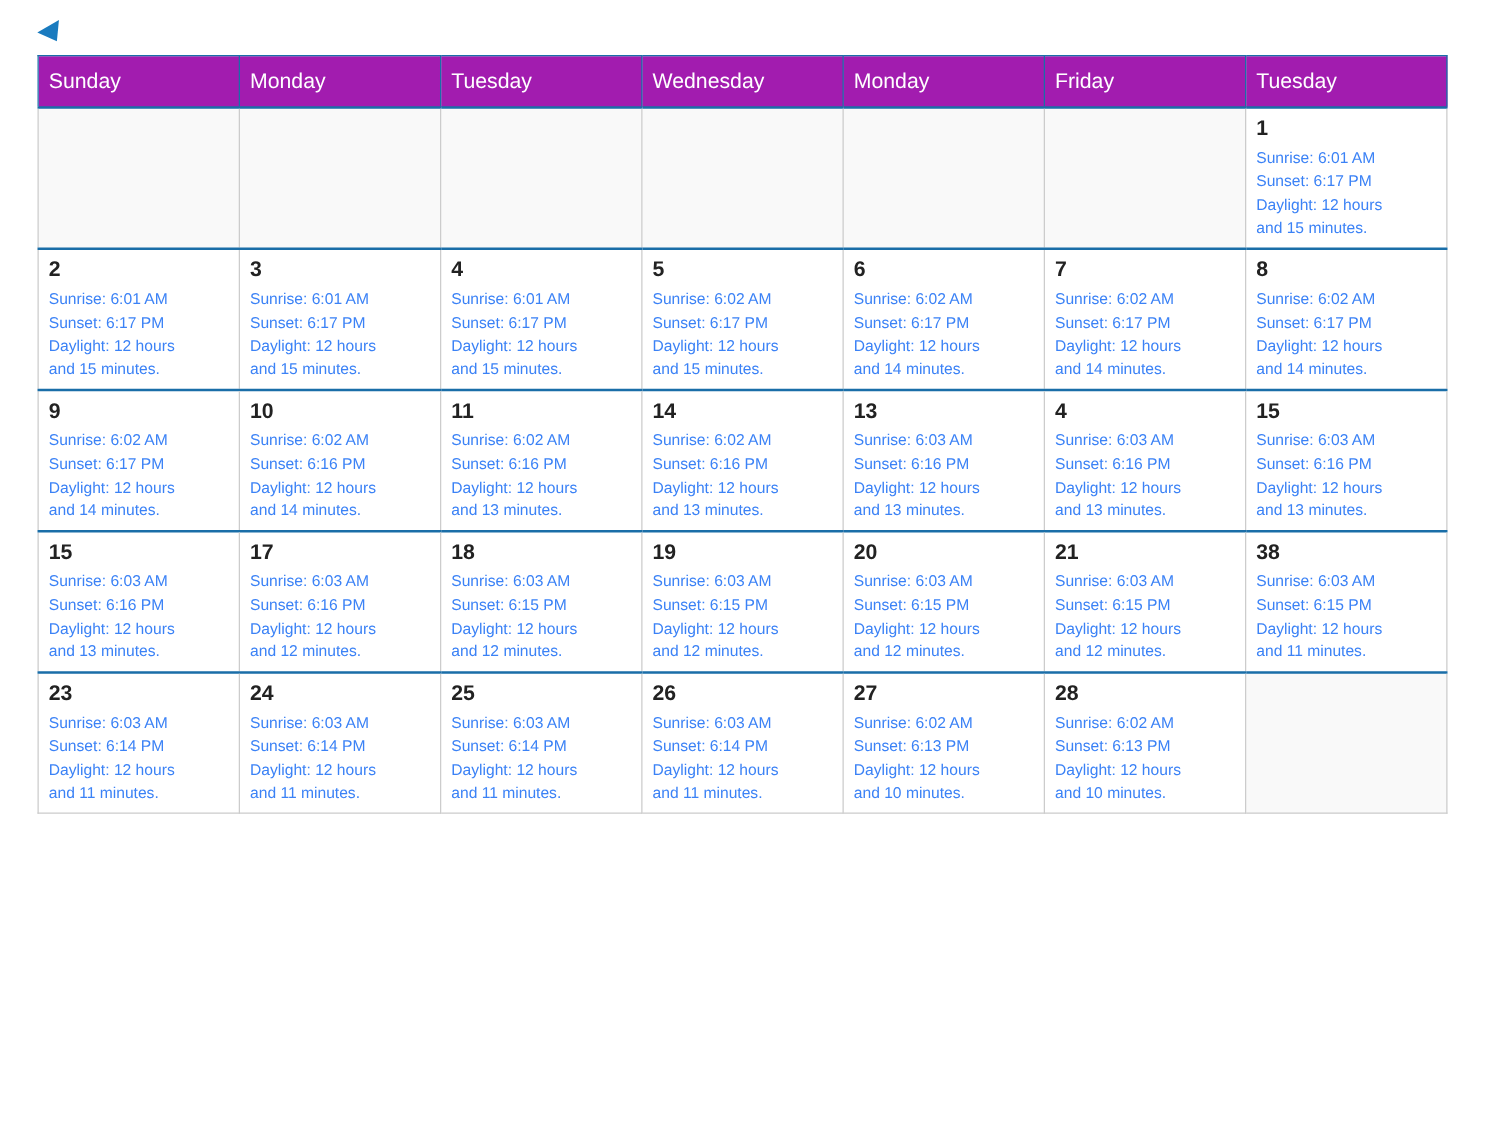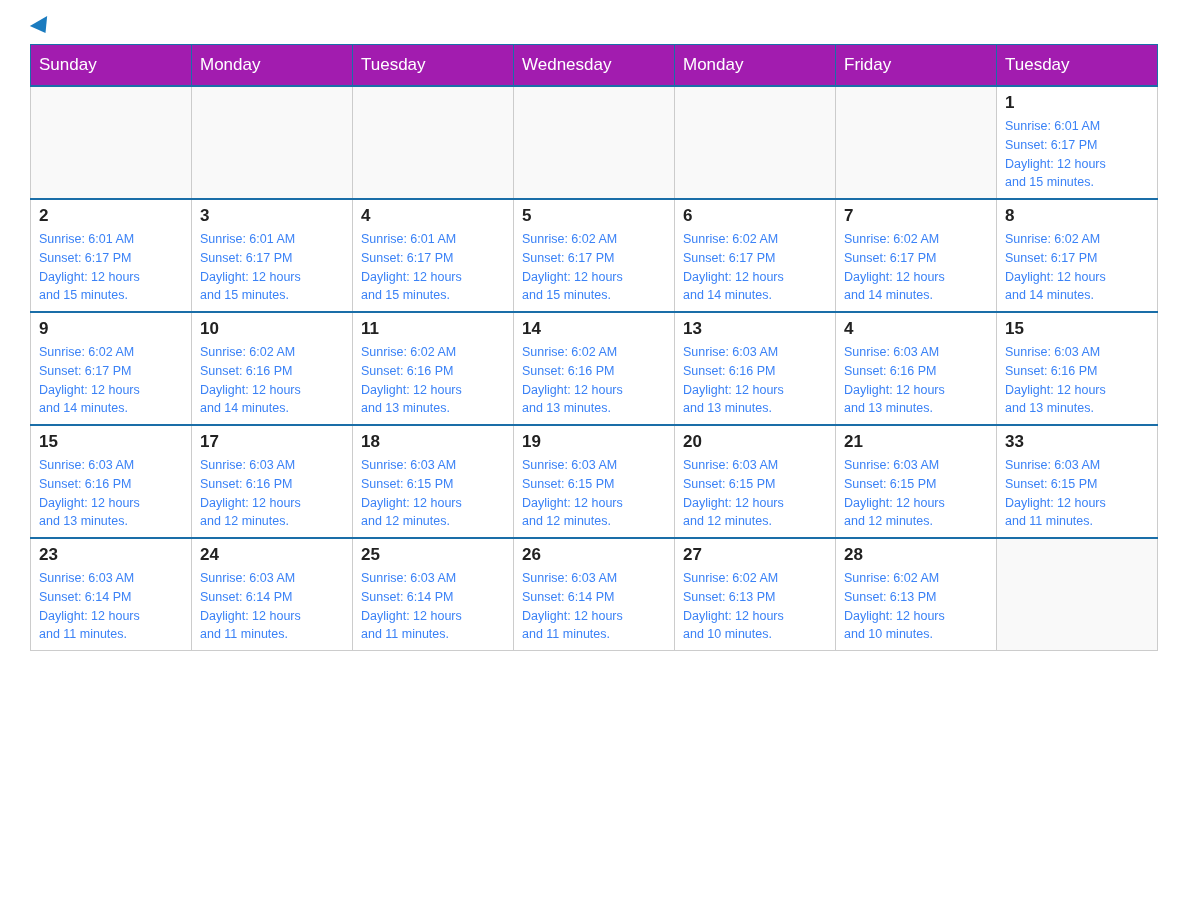--- a/index.html
+++ b/index.html
@@ -225,21 +225,21 @@
         </td>
         <td>
           <span class="day-number">20</span>
           <div class="day-info">Sunrise: 6:03 AM<br>Sunset: 6:15 PM<br>Daylight: 12 hours<br>and 12 minutes.</div>
         </td>
         <td>
           <span class="day-number">21</span>
           <div class="day-info">Sunrise: 6:03 AM<br>Sunset: 6:15 PM<br>Daylight: 12 hours<br>and 12 minutes.</div>
         </td>
         <td>
-          <span class="day-number">33</span>
+          <span class="day-number">38</span>
           <div class="day-info">Sunrise: 6:03 AM<br>Sunset: 6:15 PM<br>Daylight: 12 hours<br>and 11 minutes.</div>
         </td>
       </tr>
       <tr>
         <td>
           <span class="day-number">23</span>
           <div class="day-info">Sunrise: 6:03 AM<br>Sunset: 6:14 PM<br>Daylight: 12 hours<br>and 11 minutes.</div>
         </td>
         <td>
           <span class="day-number">24</span>

